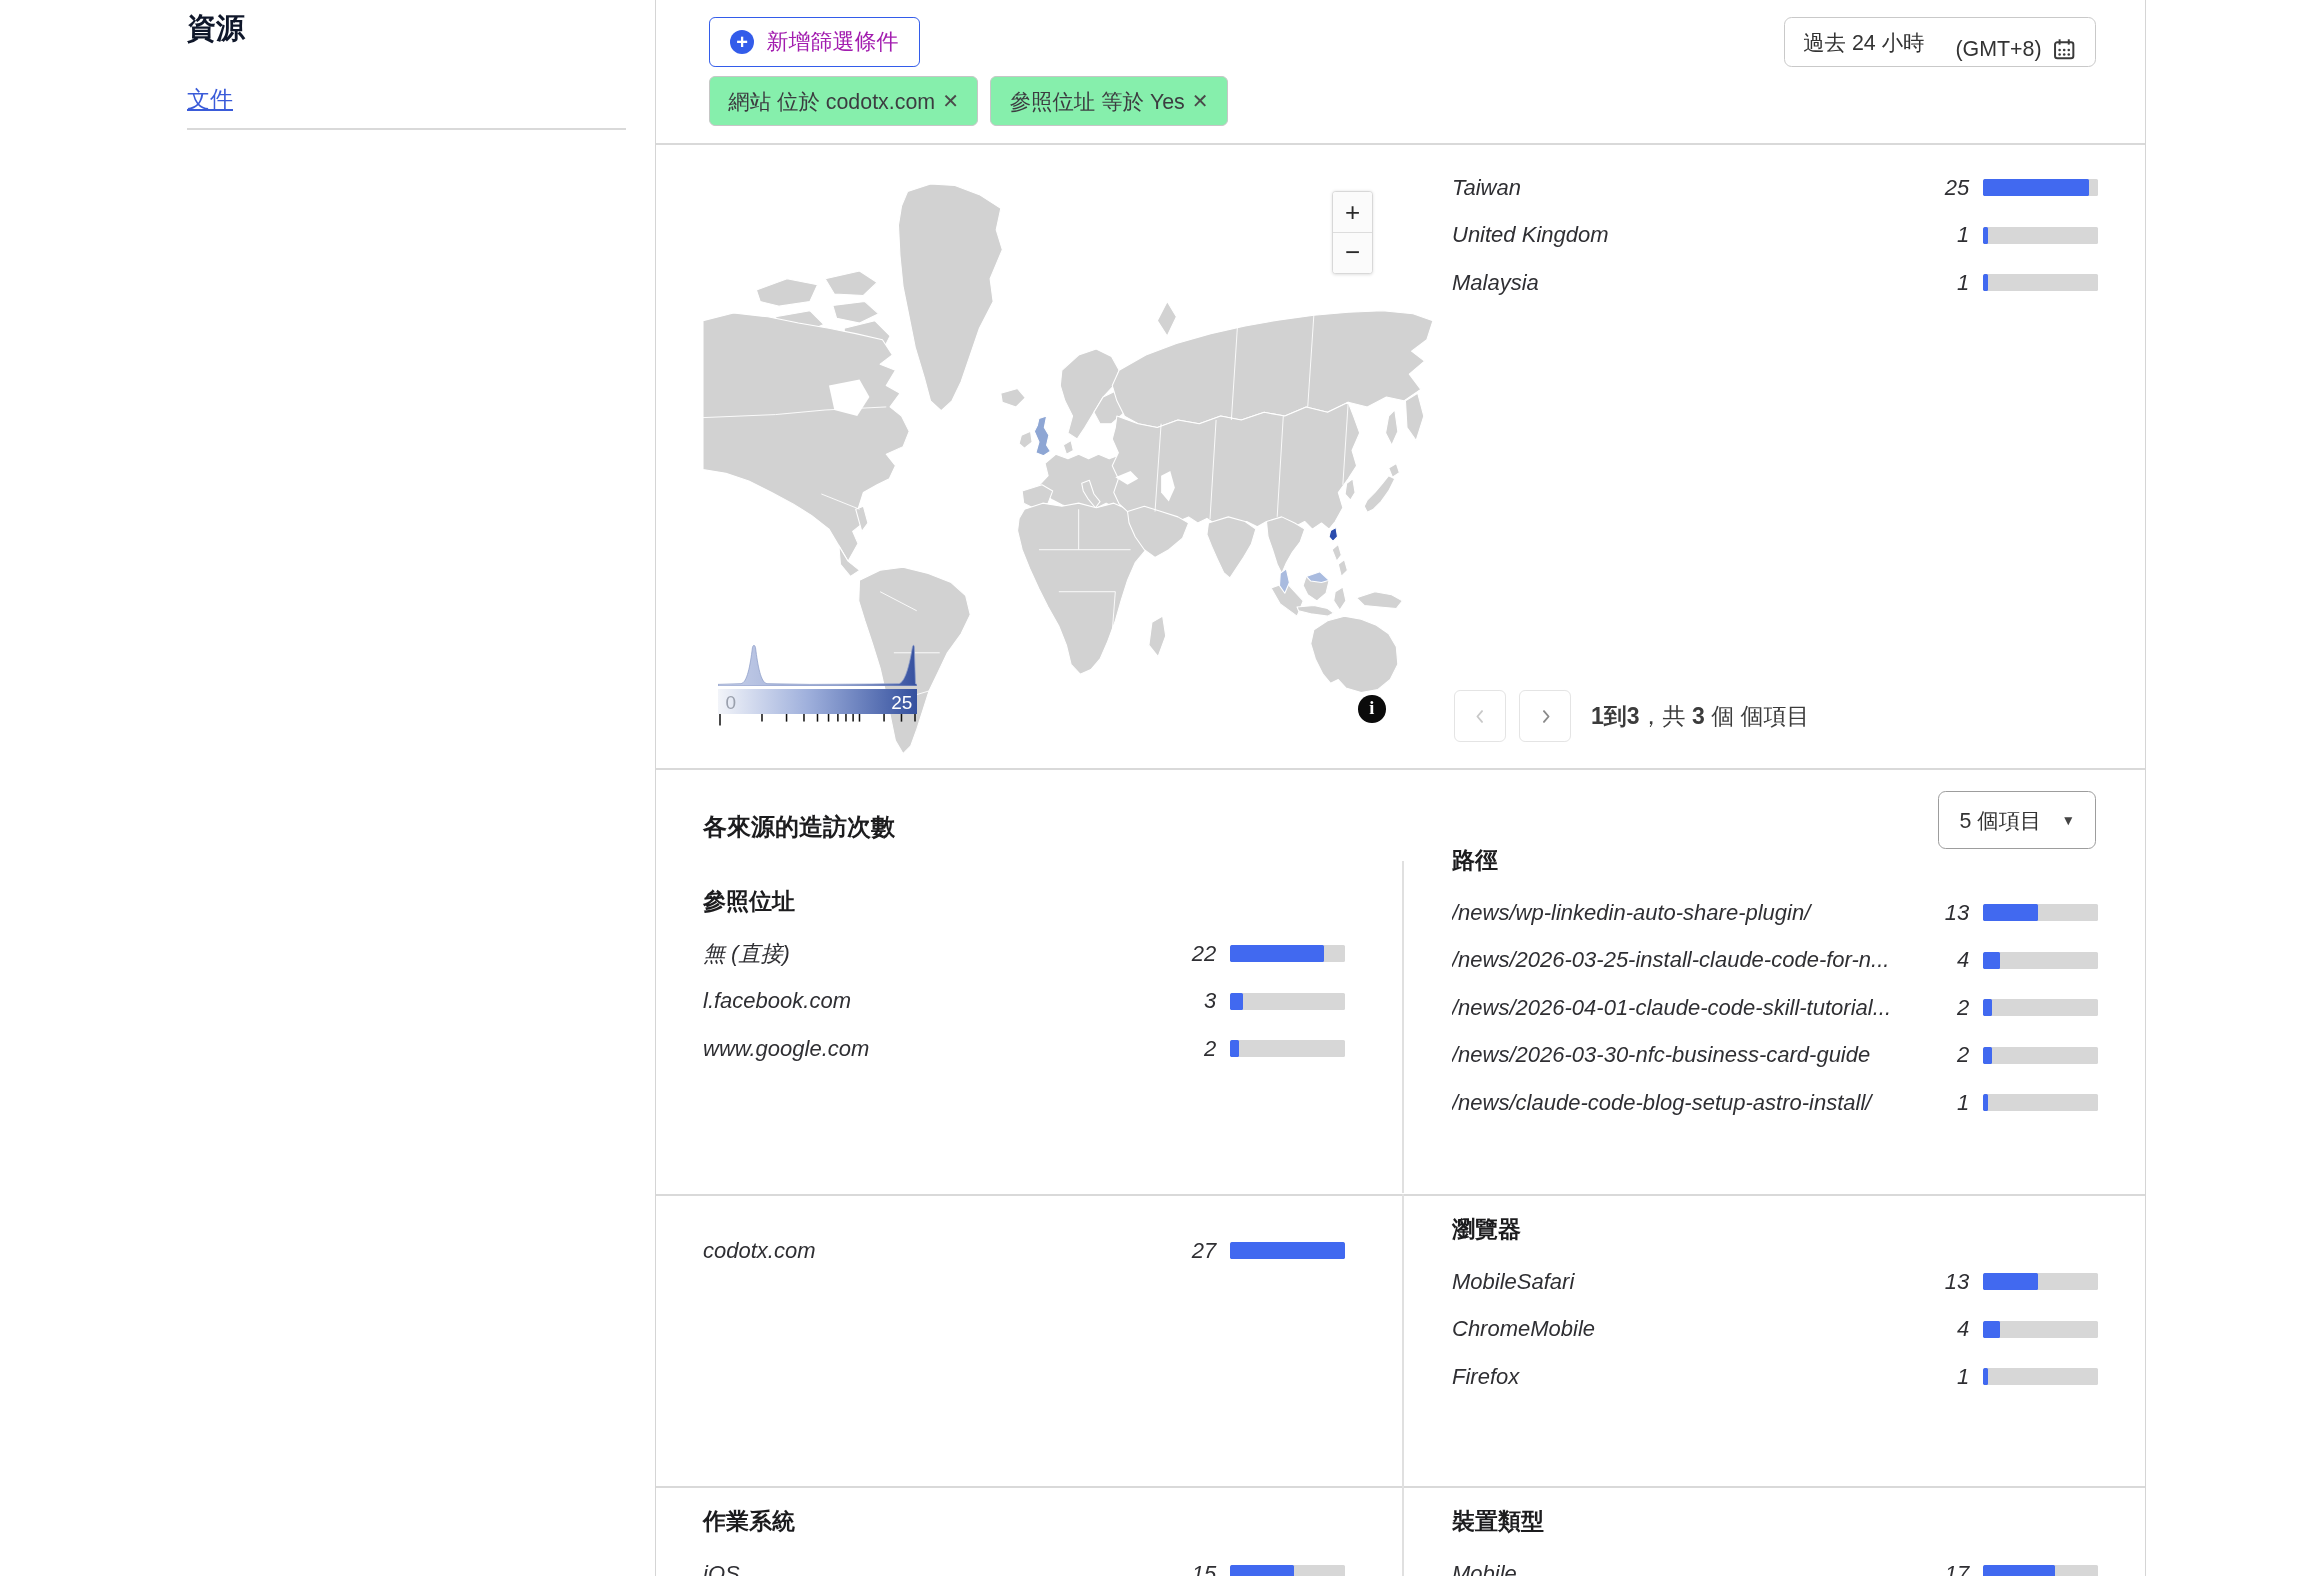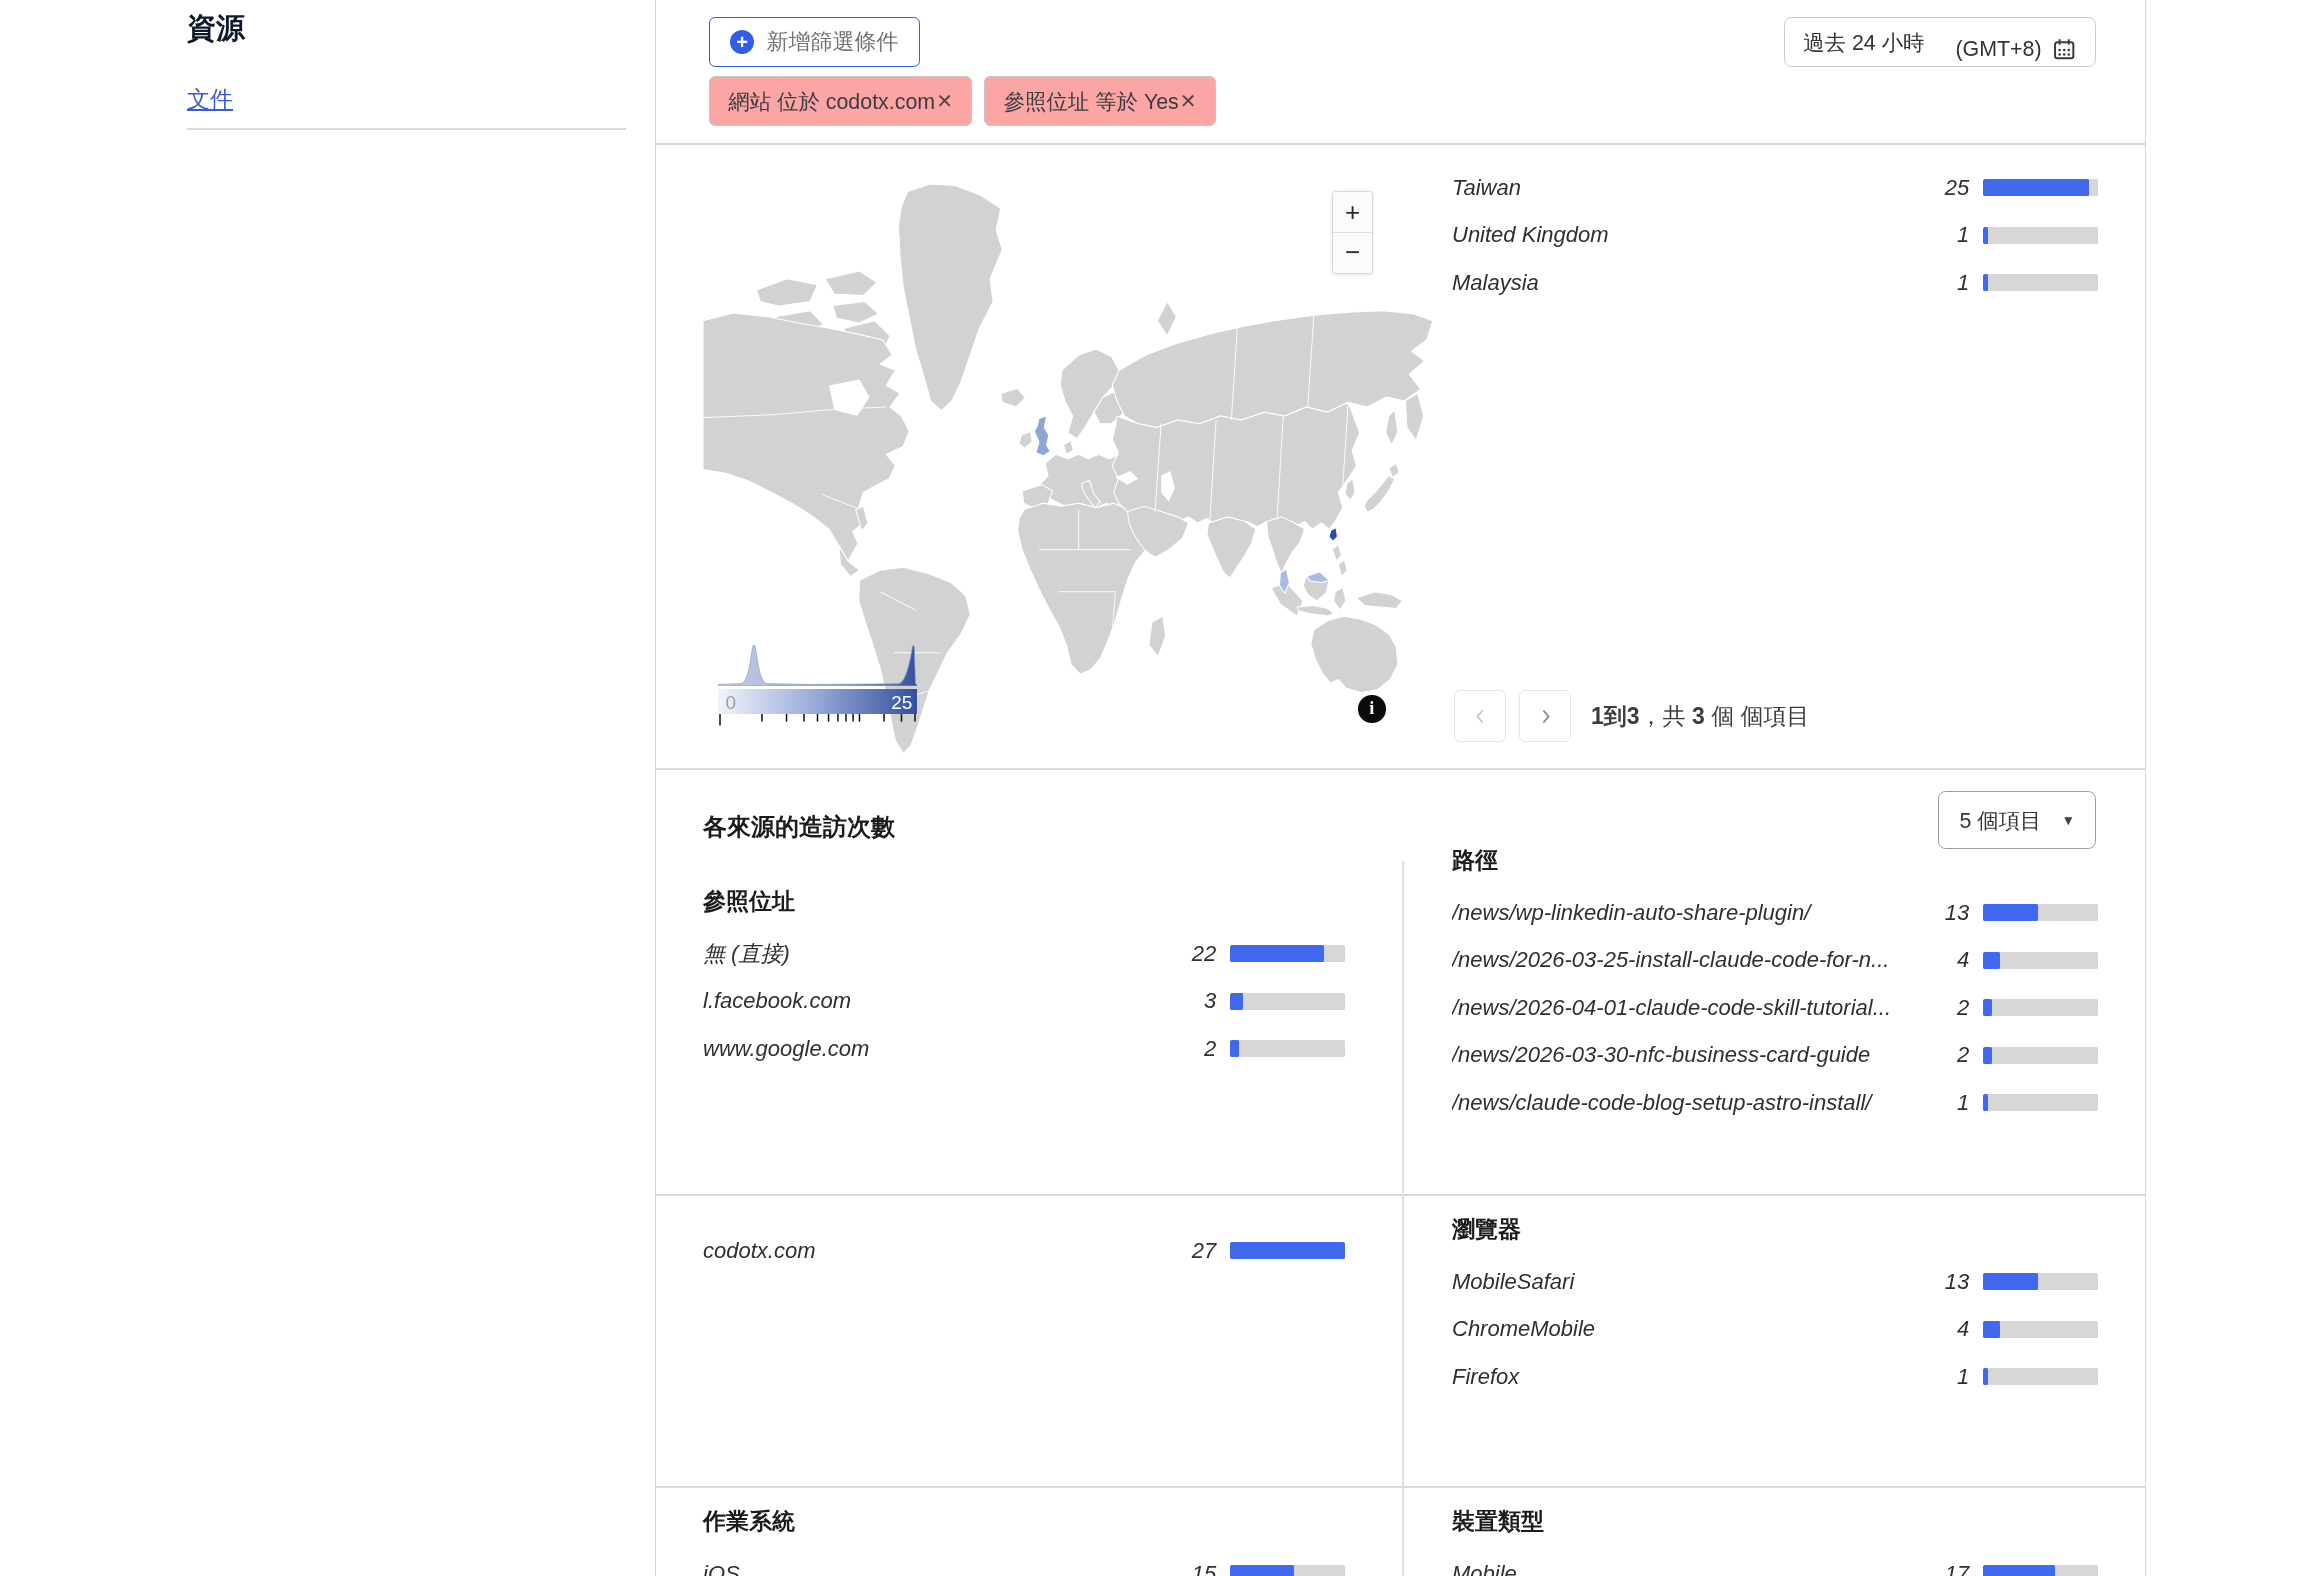--- a/index.html
+++ b/index.html
@@ -16,24 +16,24 @@
   #card { left:655px; top:0; width:1491px; height:1757px; background:#fff;
     border-left:1.5px solid #d5d5d5; border-right:1.5px solid #d5d5d5; }
   .hdiv { left:0; width:100%; height:1.5px; background:#d9d9d9; }
   .vdiv { width:1.5px; background:#e0e0e0; left:746px; }
 
   
   #add-filter { left:53px; top:17px; height:50px; display:flex; align-items:center; gap:12.2px;
     padding:0 20px; border:1.5px solid #335cea; border-radius:6.1px; background:#fff; cursor:pointer; }
   #add-filter .plus-circle { width:24.4px; height:24.4px; border-radius:50%; background:#335cea; color:#fff;
     display:flex; align-items:center; justify-content:center; font-size:20px; font-weight:bold; line-height:1; }
-  #add-filter .lbl { color:#737373; font-size:22px; }
+  #add-filter .lbl { color:#a21caf; font-size:22px; }
   #chips { left:53px; top:76px; display:flex; gap:12.2px; }
-  .chip { height:50px; display:flex; align-items:center; gap:1px; padding:0 18.3px;
-    border:1.5px solid #c6c6c6; border-radius:6.1px; background:#fca5a5; font-size:21.4px; color:#3c3c40; }
+  .chip { height:50px; display:flex; align-items:center; gap:7px; padding:0 18.3px;
+    border:1.5px solid #c6c6c6; border-radius:6.1px; background:#86efac; font-size:21.4px; color:#3c3c40; }
   .chip .x { font-size:20px; color:#4a4a4a; cursor:pointer; }
   #time-btn { right:49px; top:17px; height:50px; display:flex; align-items:center; gap:31px;
     padding:0 18.3px; border:1.5px solid #c9c9c9; border-radius:7.6px; background:#fff; font-size:21.4px; color:#333; cursor:pointer; }
   #time-btn .tz-wrap { display:flex; align-items:center; gap:10.7px;margin-top:15px; }
 
   
   #map-box { left:47px; top:164px; width:733px; height:592px; }
   #zoom-ctl { left:676px; top:191px; width:41px; border:0.8px solid #d8d8d8; border-radius:3.8px;
     background:#fbfbfb; box-shadow:0 0.8px 3.1px rgba(0,0,0,.12); overflow:hidden; }
   .zoom-btn { width:100%; height:40px; display:flex; align-items:center; justify-content:center;

